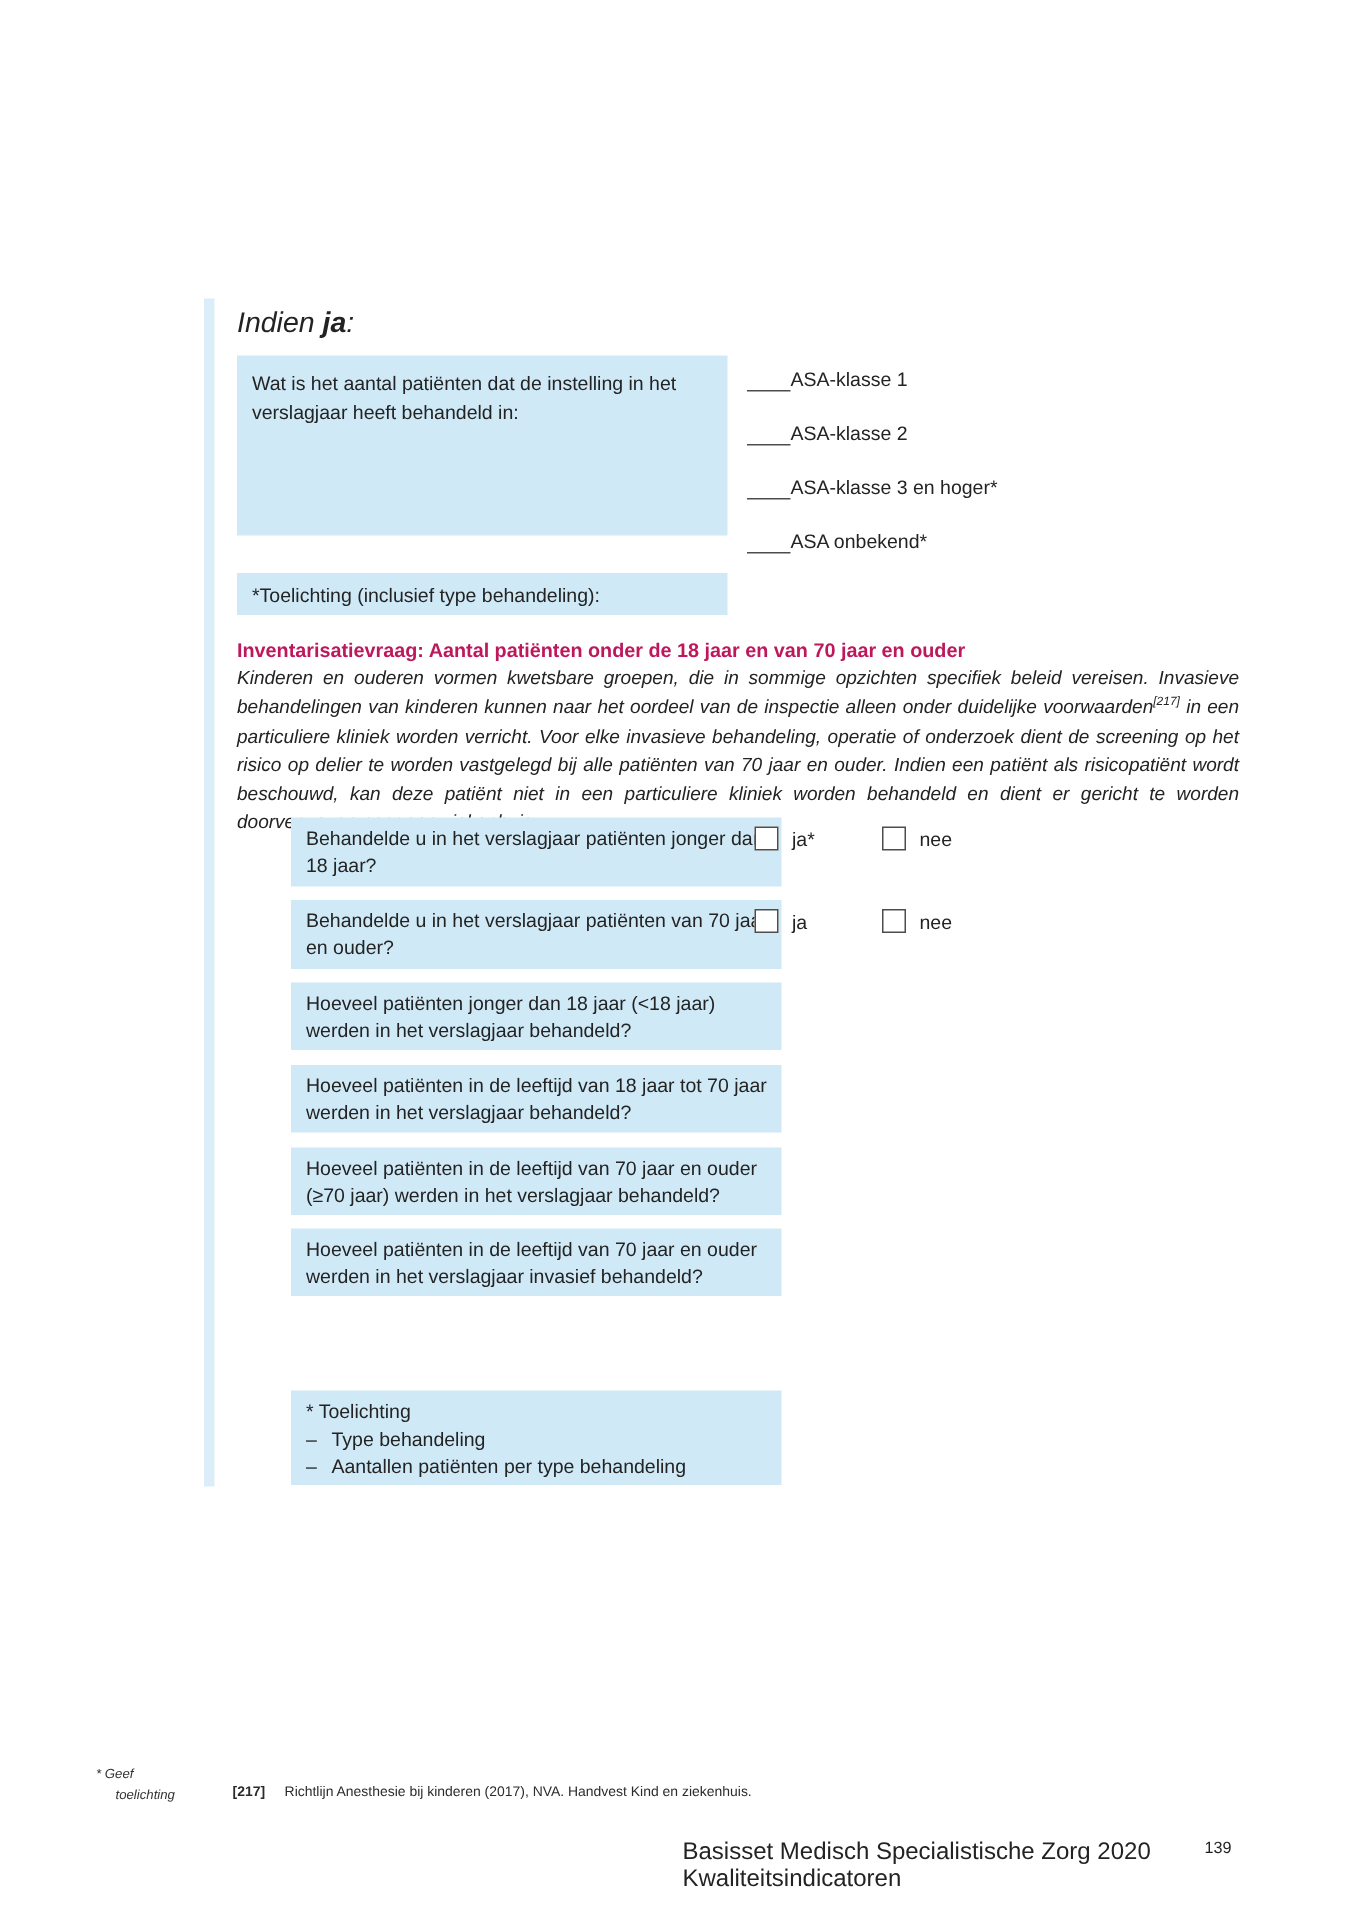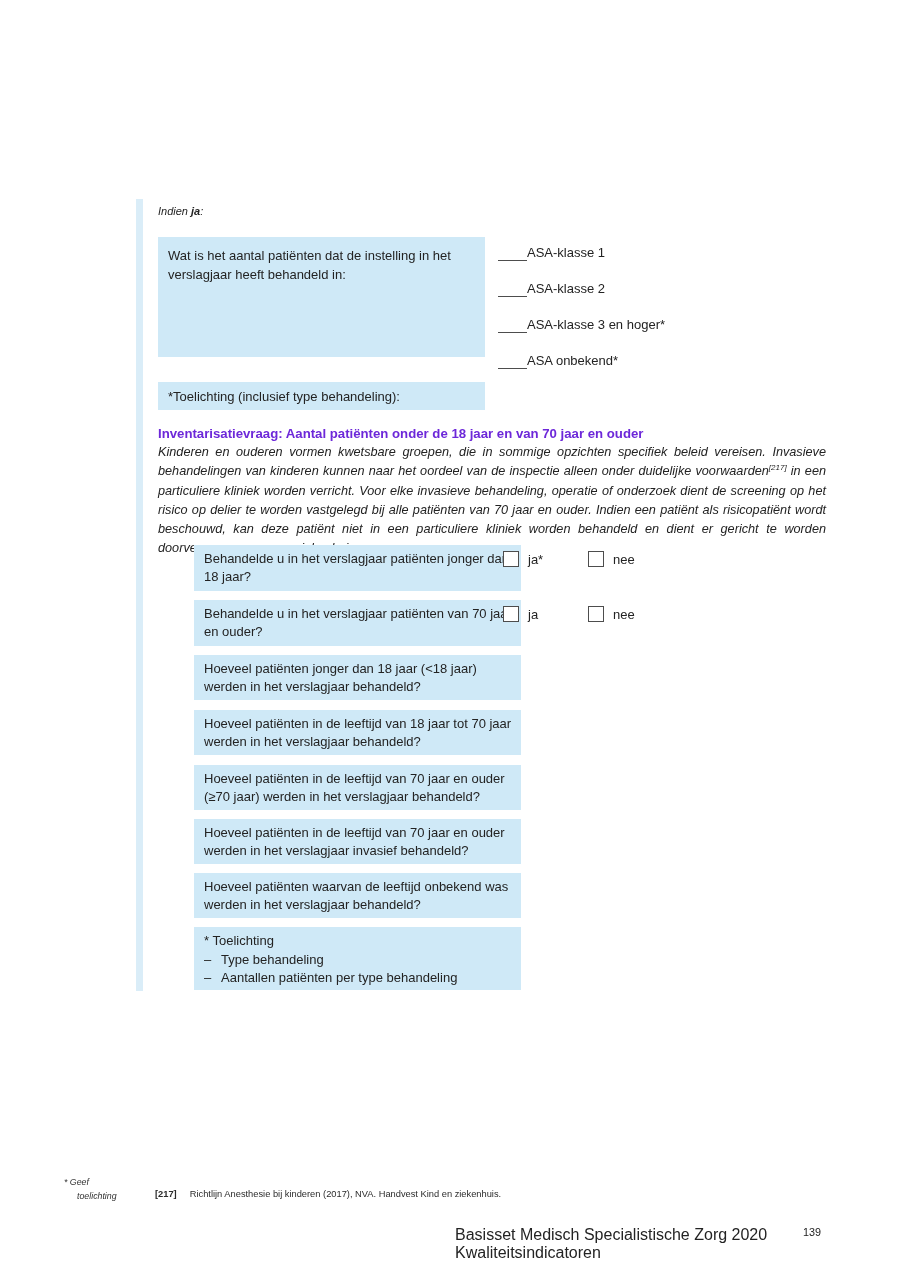--- a/index.html
+++ b/index.html
@@ -1,31 +1,31 @@
 <!DOCTYPE html>
 <html style="--box-blue: #cfe9f7; --bar-blue: #daedf8; --text: #232323; --line: #4d4d4d;"><head>
 <meta charset="utf-8">
 <style>
   html,body{margin:0;padding:0;background:#fff;}
   .page{position:relative;width:900px;height:1273px;background:#fff;overflow:hidden;
         font-family:"Liberation Sans", sans-serif;color:var(--text,#232323);}
   .abs{position:absolute;}
   .bluebox{background:var(--box-blue,#cfe9f7);}
   .vbar{left:136px;top:199px;width:7px;height:792px;background:var(--bar-blue,#daedf8);}
-  .indien{left:158px;top:205px;font-size:11px;font-style:italic;}
+  .indien{left:158px;top:205px;font-size:19px;font-style:italic;}
   .indien .b{font-weight:bold;}
   .main-qbox{left:158px;top:237px;width:327px;height:120px;box-sizing:border-box;
              padding:9px 8px 0 10px;font-size:13px;line-height:19px;}
   .asa-row{left:498px;height:17px;white-space:nowrap;font-size:13px;}
   .asa-blank{display:inline-block;width:29px;height:14px;
              border-bottom:1px solid var(--line,#4d4d4d);vertical-align:bottom;}
   .asa-label{display:inline-block;vertical-align:bottom;height:16px;}
   .toel-box{left:158px;top:382px;width:327px;height:28px;box-sizing:border-box;
             display:flex;align-items:center;padding-left:10px;font-size:13px;text-align:center;}
-  .heading{left:158px;top:426px;width:690px;font-size:13.2px;font-weight:bold;color:#6d28d9;}
+  .heading{left:158px;top:426px;width:690px;font-size:13.2px;font-weight:bold;color:#be185d;}
   .para{left:158px;top:443px;width:668px;font-size:12.7px;font-style:italic;
         line-height:19.3px;text-align:justify;}
   .para sup{font-size:8px;font-style:italic;line-height:0;}
   .qbox{left:158px;width:327px;box-sizing:border-box;padding:5px 8px 0 10px;
         font-size:13px;line-height:18px;margin-left:36px;}
   .q1{top:545px;height:46px;} .q2{top:600px;height:46px;}
   .q3{top:655px;height:45px;} .q4{top:710px;height:45px;}
   .q5{top:765px;height:45px;} .q6{top:819px;height:45px;}
   .q7{top:873px;height:45px;} .q8{top:927px;height:63px;line-height:18.5px;}
   .cb-row{left:503px;display:flex;}
@@ -102,23 +102,20 @@
   </div>
   <div class="abs bluebox qbox q4">
     <div>Hoeveel patiënten in de leeftijd van 18 jaar tot 70 jaar werden in het verslagjaar behandeld?</div>
   </div>
   <div class="abs bluebox qbox q5">
     <div>Hoeveel patiënten in de leeftijd van 70 jaar en ouder (≥70 jaar) werden in het verslagjaar behandeld?</div>
   </div>
   <div class="abs bluebox qbox q6">
     <div>Hoeveel patiënten in de leeftijd van 70 jaar en ouder werden in het verslagjaar invasief behandeld?</div>
   </div>
-  <div class="abs bluebox qbox q7">
-    <div>Hoeveel patiënten waarvan de leeftijd onbekend was werden in het verslagjaar behandeld?</div>
-  </div>
 
   <div class="abs bluebox qbox q8">
     <div>* Toelichting</div>
     <div class="li-row">
       <span class="li-dash">–</span>
       <span>Type behandeling</span>
     </div>
     <div class="li-row">
       <span class="li-dash">–</span>
       <span>Aantallen patiënten per type behandeling</span>

